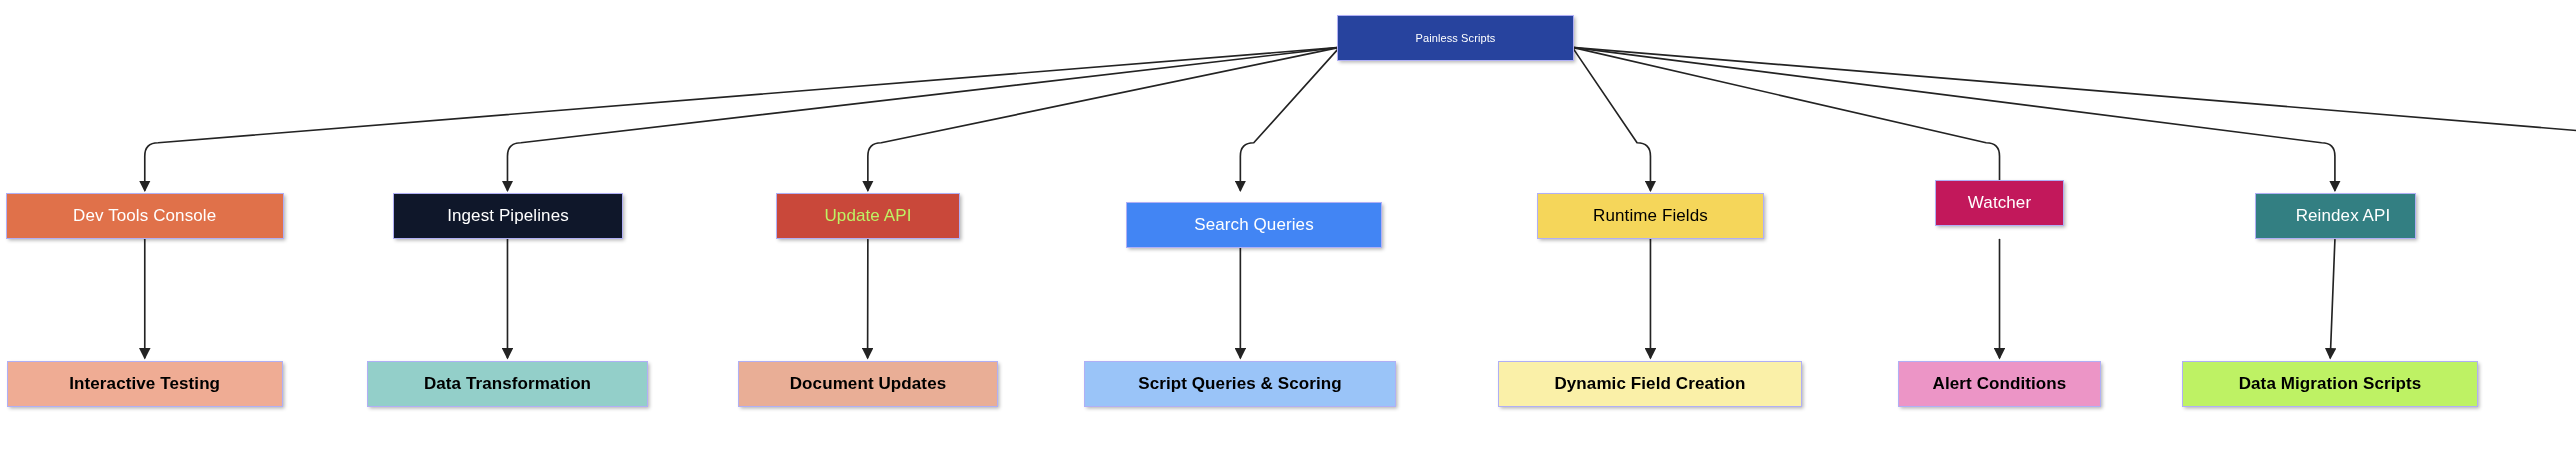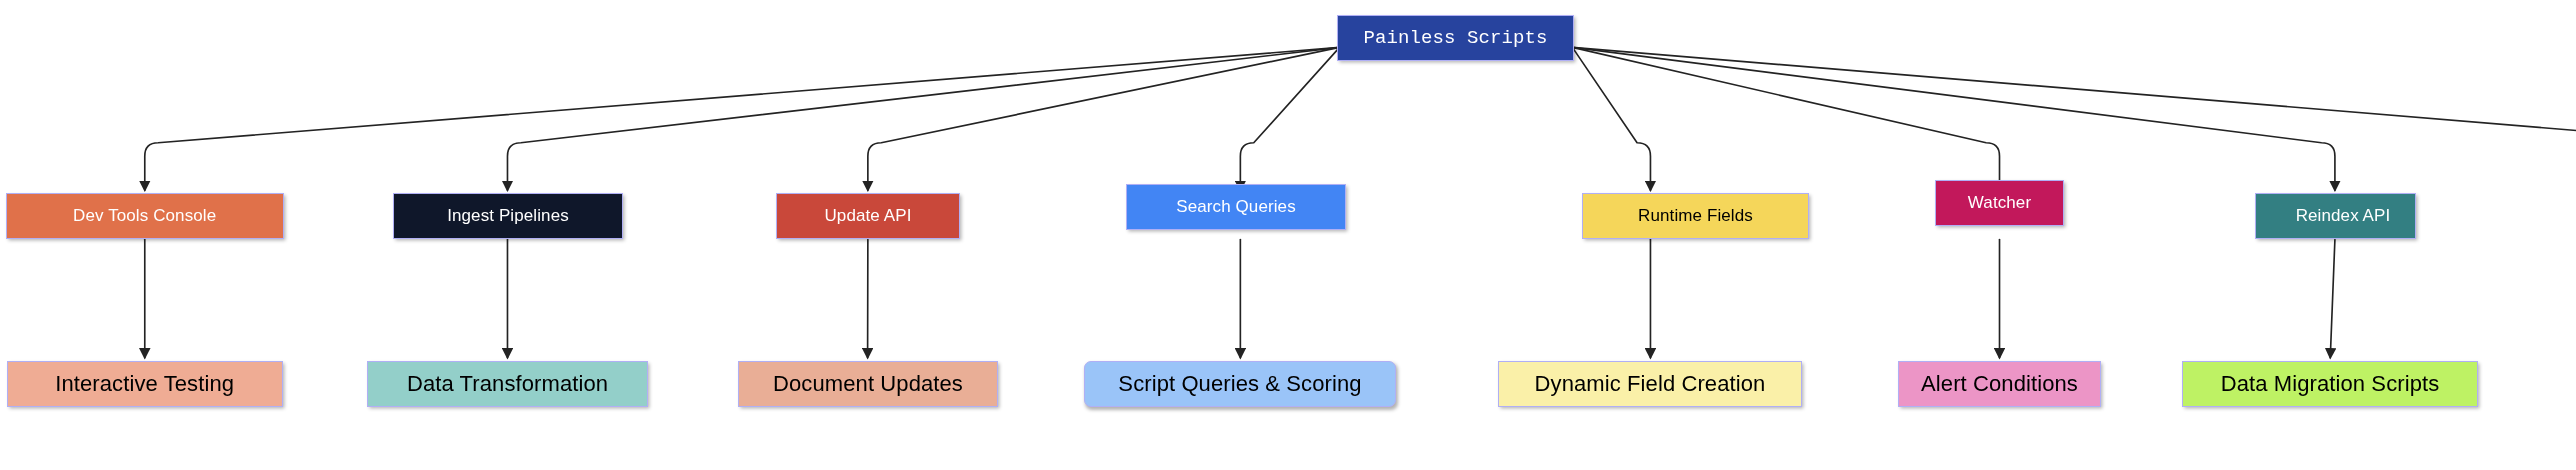--- a/index.html
+++ b/index.html
@@ -20,31 +20,30 @@
     display:flex;align-items:center;justify-content:center;
     text-align:center;
     box-shadow:1.5px 2.1px 3.6px rgba(0,0,0,0.30);
     line-height:1.1;
     letter-spacing:0.1px;
     white-space:nowrap;
   }
   .node span{display:block;}
 
   .root{
-    font-size:19px;
+    font-size:11px;
     font-weight:400;
-    font-family:Liberation Mono, monospace;
   }
   .branch{
     font-size:17px;
     font-weight:400;
   }
   .leaf{
-    font-size:22px;
-    font-weight:400;
+    font-size:17px;
+    font-weight:700;
   }
 </style>
 </head>
 <body>
 
 <div id="canvas">
 
   <svg id="edges" viewBox="0 0 5656 914" preserveAspectRatio="none" xmlns="http://www.w3.org/2000/svg">
     <defs>
       <marker id="arrow" viewBox="0 0 12 12" refX="10" refY="6" markerWidth="7" markerHeight="7" orient="auto-start-reverse">
@@ -83,33 +82,33 @@
       </div>
       <div class="node leaf" style="left: 6.7px; top: 361px; width: 276px; height: 46px; background: rgb(239, 172, 148); color: rgb(0, 0, 0); border-color: rgb(176, 175, 245);">
         <span>Interactive Testing</span>
       </div>
       <div class="node branch" style="left: 393px; top: 193px; width: 230px; height: 46px; background: #0f172a; color: rgb(255, 255, 255); border-color: rgb(176, 175, 245);">
         <span>Ingest Pipelines</span>
       </div>
       <div class="node leaf" style="left: 367px; top: 361px; width: 281px; height: 46px; background: rgb(147, 207, 201); color: rgb(0, 0, 0); border-color: rgb(176, 175, 245);">
         <span>Data Transformation</span>
       </div>
-      <div class="node branch" style="left: 776px; top: 193px; width: 184px; height: 46px; background: rgb(201, 72, 58); color: #ffffff; border-color: rgb(176, 175, 245);">
+      <div class="node branch" style="left: 776px; top: 193px; width: 184px; height: 46px; background: rgb(201, 72, 58); color: #bef264; border-color: rgb(176, 175, 245);">
         <span>Update API</span>
       </div>
       <div class="node leaf" style="left: 738px; top: 361px; width: 260px; height: 46px; background: rgb(233, 174, 150); color: rgb(0, 0, 0); border-color: rgb(176, 175, 245);">
         <span>Document Updates</span>
       </div>
-      <div class="node branch" style="left: 1126px; top: 184px; width: 220px; height: 46px; background: rgb(66, 133, 244); color: rgb(255, 255, 255); border-color: rgb(176, 175, 245);">
+      <div class="node branch" style="left: 1126px; top: 202px; width: 256px; height: 46px; background: rgb(66, 133, 244); color: rgb(255, 255, 255); border-color: rgb(176, 175, 245);">
         <span>Search Queries</span>
       </div>
-      <div class="node leaf" style="left: 1084px; top: 361px; width: 312px; height: 46px; background: rgb(154, 196, 248); color: rgb(0, 0, 0); border-color: rgb(176, 175, 245); border-radius: 7px;">
+      <div class="node leaf" style="left: 1084px; top: 361px; width: 312px; height: 46px; background: rgb(154, 196, 248); color: rgb(0, 0, 0); border-color: rgb(176, 175, 245);">
         <span>Script Queries &amp; Scoring</span>
       </div>
-      <div class="node branch" style="left: 1582px; top: 193px; width: 227px; height: 46px; background: rgb(245, 214, 90); color: rgb(0, 0, 0); border-color: rgb(176, 175, 245);">
+      <div class="node branch" style="left: 1537px; top: 193px; width: 227px; height: 46px; background: rgb(245, 214, 90); color: rgb(0, 0, 0); border-color: rgb(176, 175, 245);">
         <span>Runtime Fields</span>
       </div>
       <div class="node leaf" style="left: 1498px; top: 361px; width: 304px; height: 46px; background: rgb(250, 240, 168); color: rgb(0, 0, 0); border-color: rgb(176, 175, 245);">
         <span>Dynamic Field Creation</span>
       </div>
       <div class="node branch" style="left: 1935px; top: 180px; width: 129px; height: 46px; background: rgb(194, 24, 91); color: rgb(255, 255, 255); border-color: rgb(176, 175, 245);">
         <span>Watcher</span>
       </div>
       <div class="node leaf" style="left: 1898px; top: 361px; width: 203px; height: 46px; background: rgb(236, 149, 198); color: rgb(0, 0, 0); border-color: rgb(176, 175, 245);">
         <span>Alert Conditions</span>

